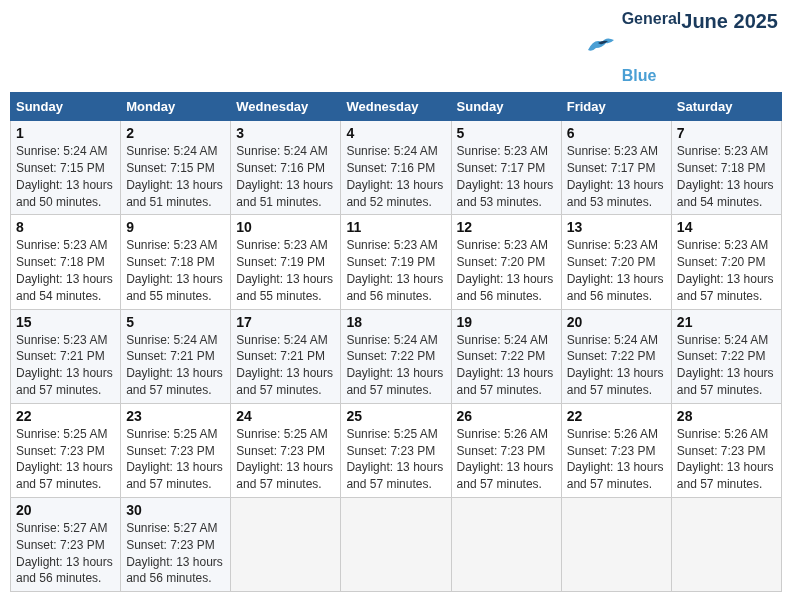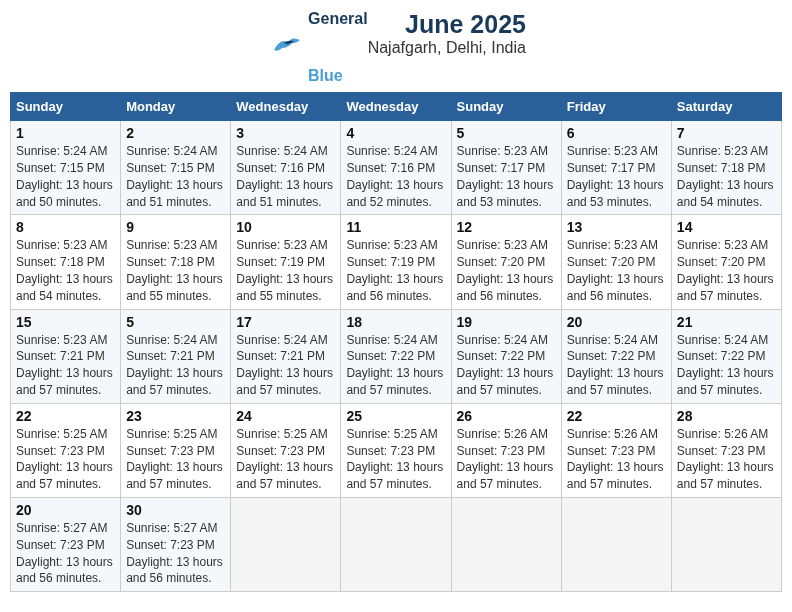--- a/index.html
+++ b/index.html
@@ -5,30 +5,30 @@
     * { box-sizing: border-box; margin: 0; padding: 0; }
     body {
       font-family: Arial, sans-serif;
       background: #fff;
       width: 792px;
       min-height: 612px;
       padding: 10px;
     }
     .header-area {
       display: flex;
-      justify-content: center;
+      justify-content: flex-end;
       align-items: flex-start;
       margin-bottom: 8px;
       padding: 0 4px;
     }
     .title-area {
       text-align: right;
     }
     .month-title {
-      font-size: 25px;
+      font-size: 20px;
       font-weight: bold;
       color: #1a3a5c;
     }
     .location {
       font-size: 16px;
       color: #333;
     }
     table {
       width: 100%;
       border-collapse: collapse;
@@ -110,21 +110,20 @@
       <path d="M8 22 Q14 10 22 14 Q26 8 34 12 Q30 16 26 15 Q22 20 16 20 Q12 24 8 22Z" fill="#4a9fd4"></path>
       <path d="M18 15 Q22 12 28 13 Q24 17 20 16Z" fill="#1a3a5c"></path>
     </svg>
     <div class="logo-name">
       <span class="logo-general">General</span>
       <span class="logo-blue">Blue</span>
     </div>
   </div>
   <div class="title-area">
     <div class="month-title">June 2025</div>
-    <div class="location">Najafgarh, Delhi, India</div>
   </div>
 </div>
 
 <table>
   <thead>
     <tr id="header-row">
         <th>Sunday</th>
         <th>Monday</th>
         <th>Wednesday</th>
         <th>Wednesday</th>

